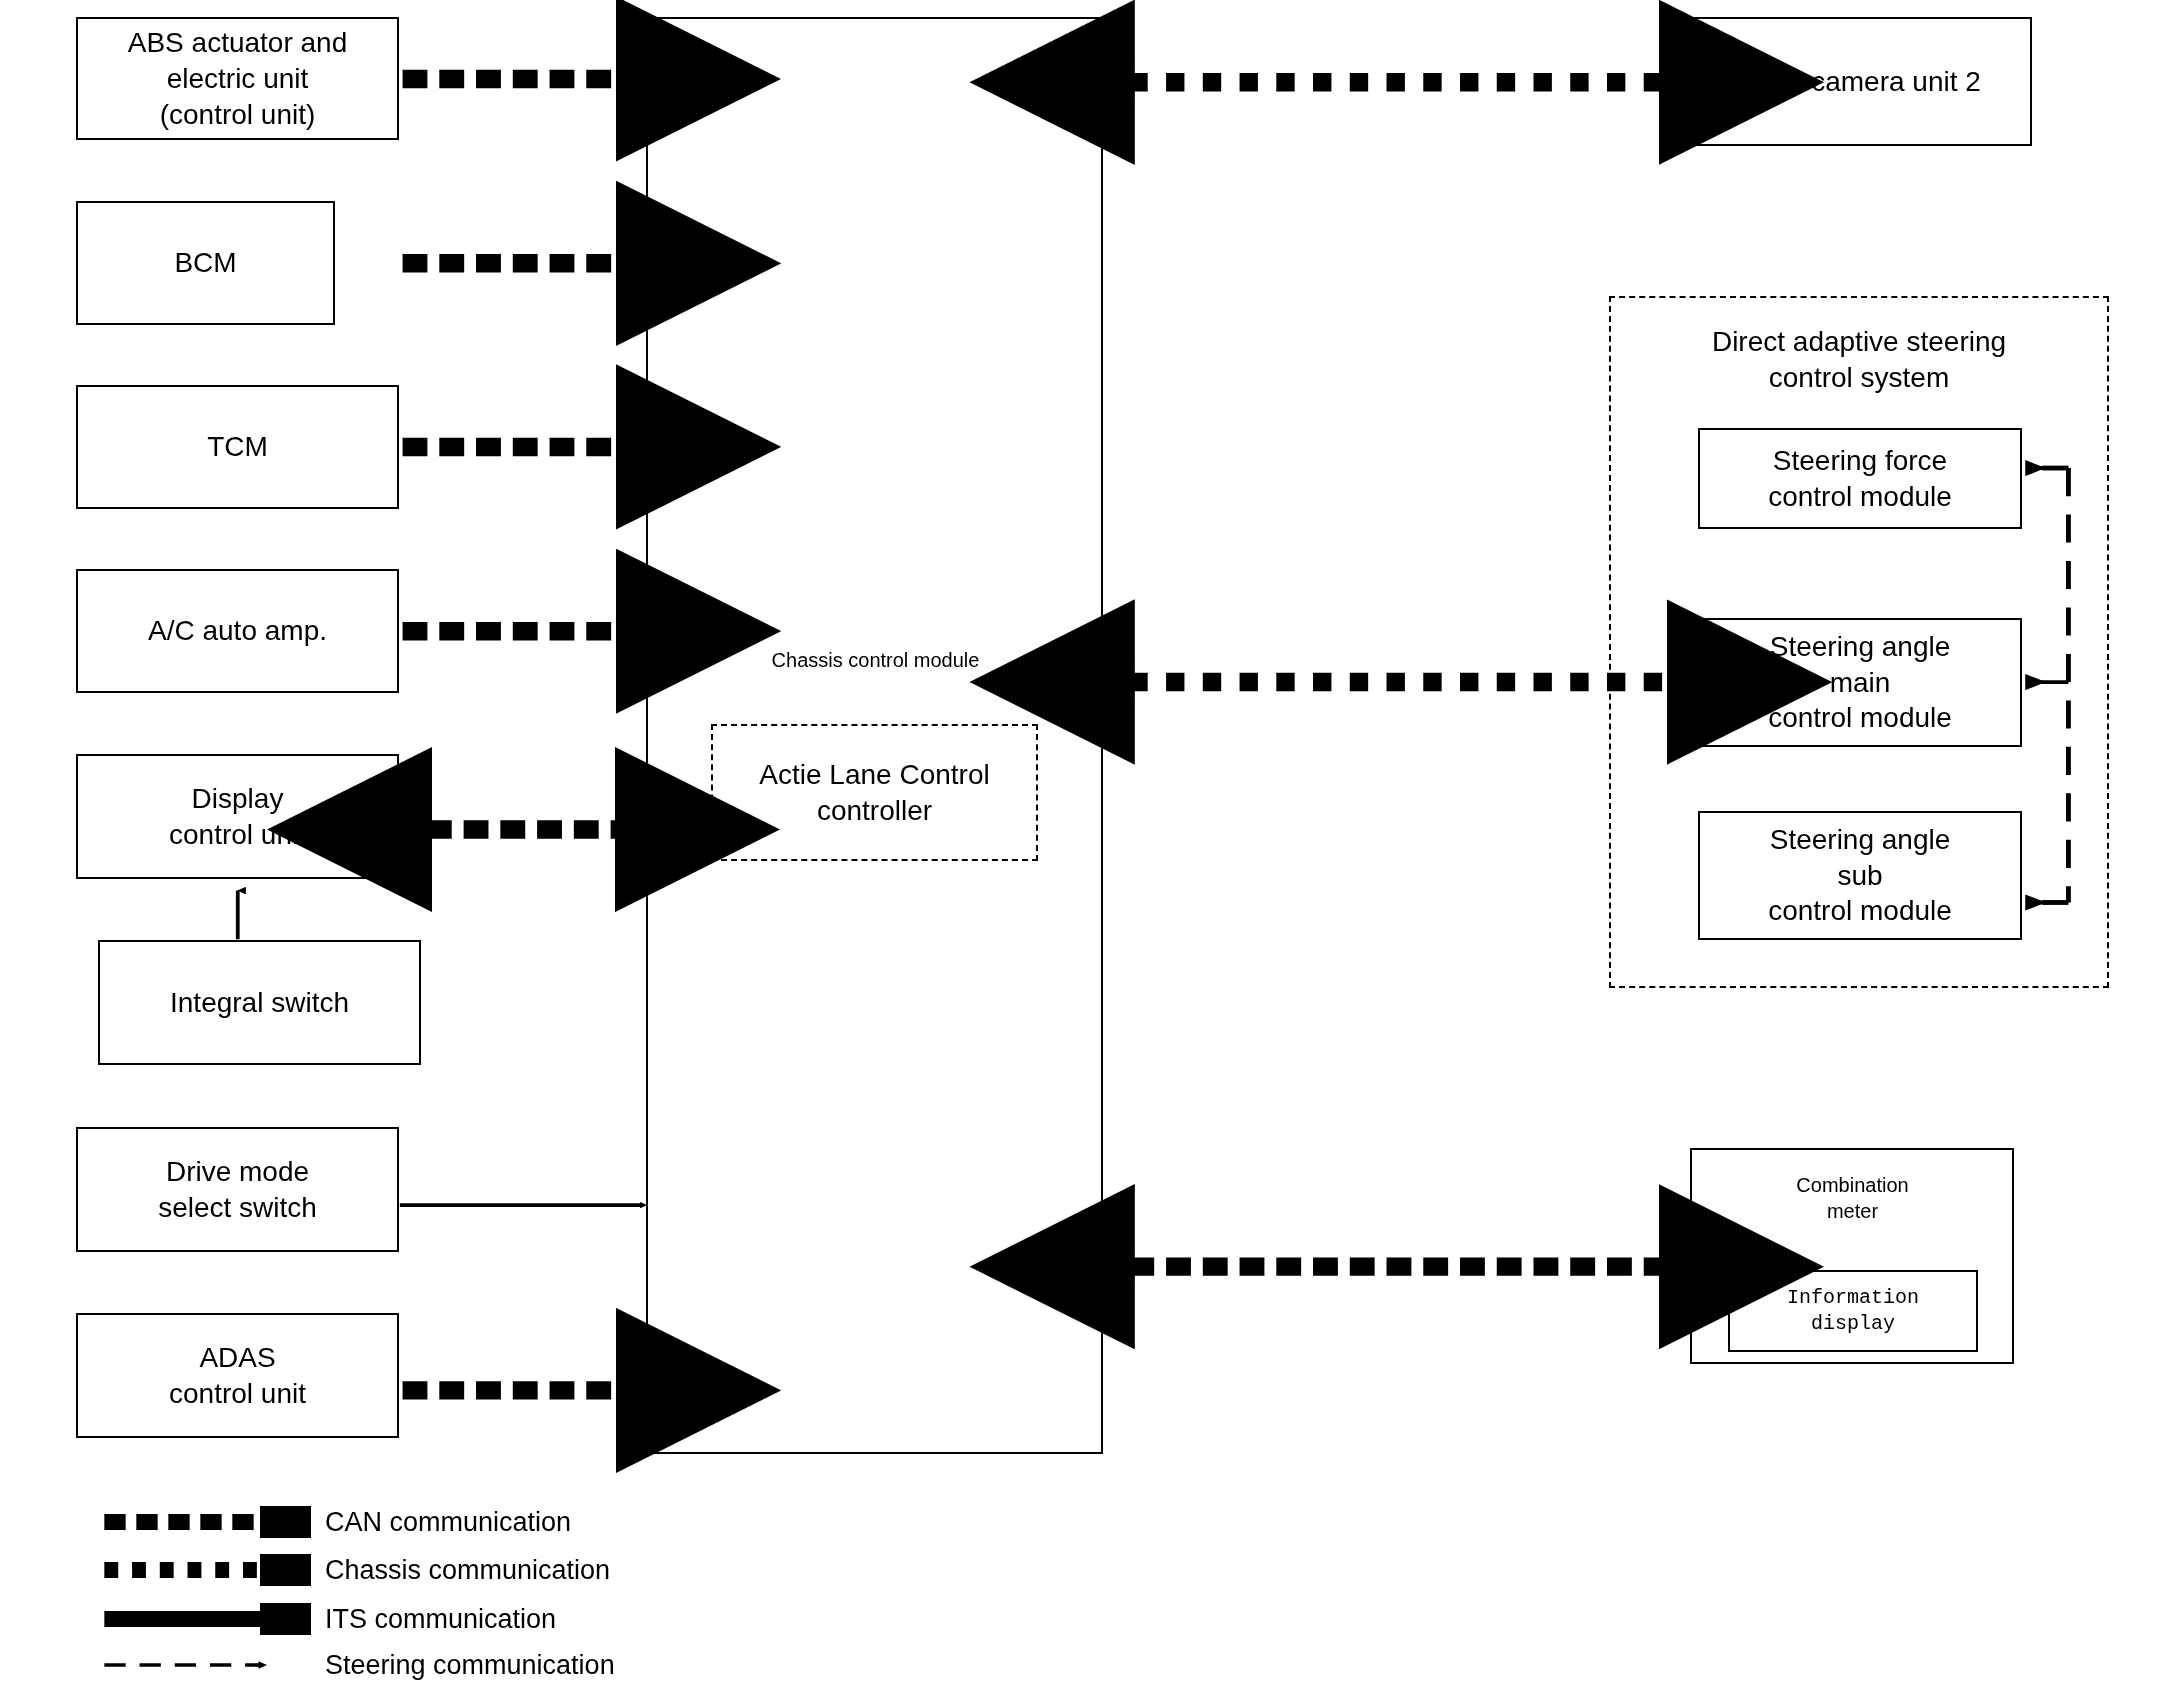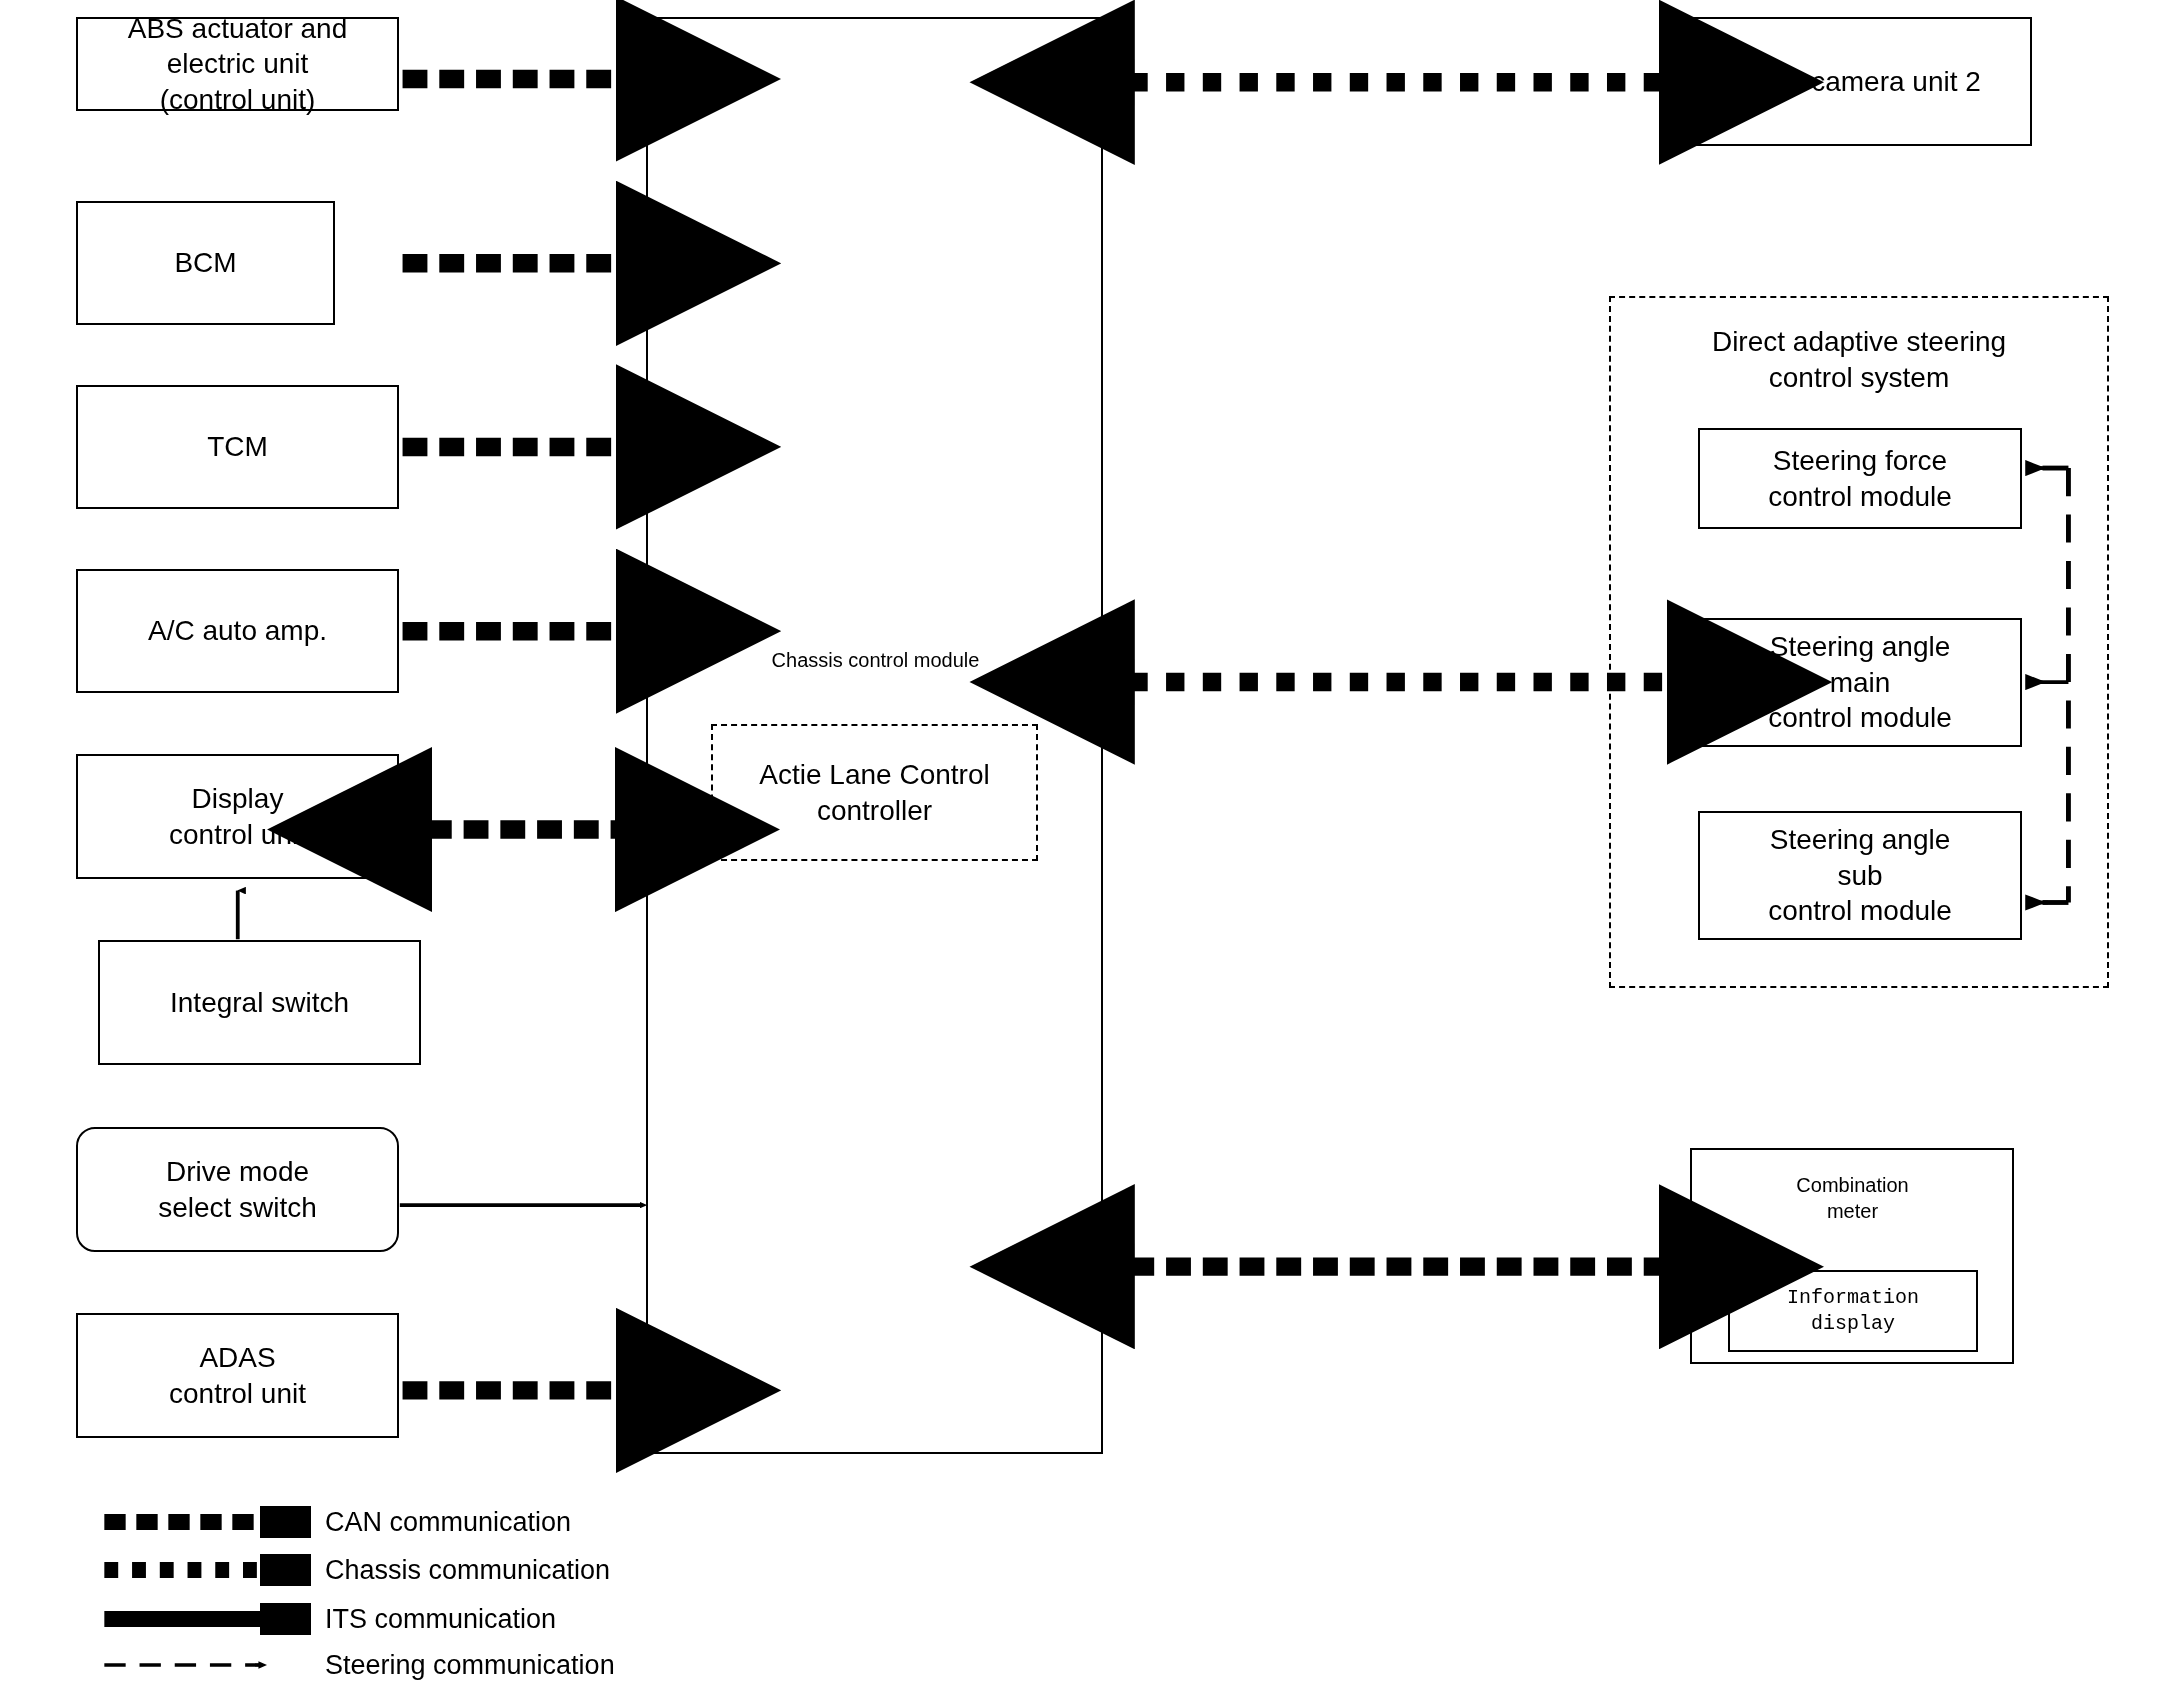--- a/index.html
+++ b/index.html
@@ -48,36 +48,36 @@
   .legend{position:absolute;left:0;top:0;}
   .legend-row{position:absolute;display:flex;align-items:center;}
   .legend-label{font-size:27px;color:#000;margin-left:14px;white-space:nowrap;}
   .legend-art{position:relative;width:208px;height:32px;}
 </style>
 </head>
 <body>
 
 <div id="stage">
 
-  <div class="node" style="left:76px;top:17.3px;width:323px;height:94px;">ABS actuator and
+  <div class="node" style="left:76px;top:17.3px;width:323px;height:123px;">ABS actuator and
 electric unit
 (control unit)</div>
 
   <div class="node" style="left:76px;top:201px;width:259px;height:124px;">BCM</div>
 
   <div class="node" style="left:76px;top:385px;width:323px;height:124px;">TCM</div>
 
   <div class="node" style="left:76px;top:569px;width:323px;height:124px;">A/C auto amp.</div>
 
   <div class="node" style="left:76px;top:754px;width:323px;height:125px;">Display
 control unit</div>
 
   <div class="node" style="left:76px;top:940px;width:323px;height:125px;margin-left:22px;">Integral switch</div>
 
-  <div class="node" style="left:76px;top:1127px;width:323px;height:125px;border-radius:19px;">Drive mode
+  <div class="node" style="left:76px;top:1127px;width:323px;height:125px;">Drive mode
 select switch</div>
 
   <div class="node" style="left:76px;top:1313px;width:323px;height:125px;">ADAS
 control unit</div>
 
   <div class="node" style="left:646px;top:17px;width:457px;height:1437px;align-items:flex-start;justify-content:flex-start;"></div>
   <div class="plain-label" style="left:670px;top:648px;width:411px;">Chassis control module</div>
   <div class="node inner-dashed" style="left:711px;top:724px;width:327px;height:137px;">Actie Lane Control
 controller</div>
 

